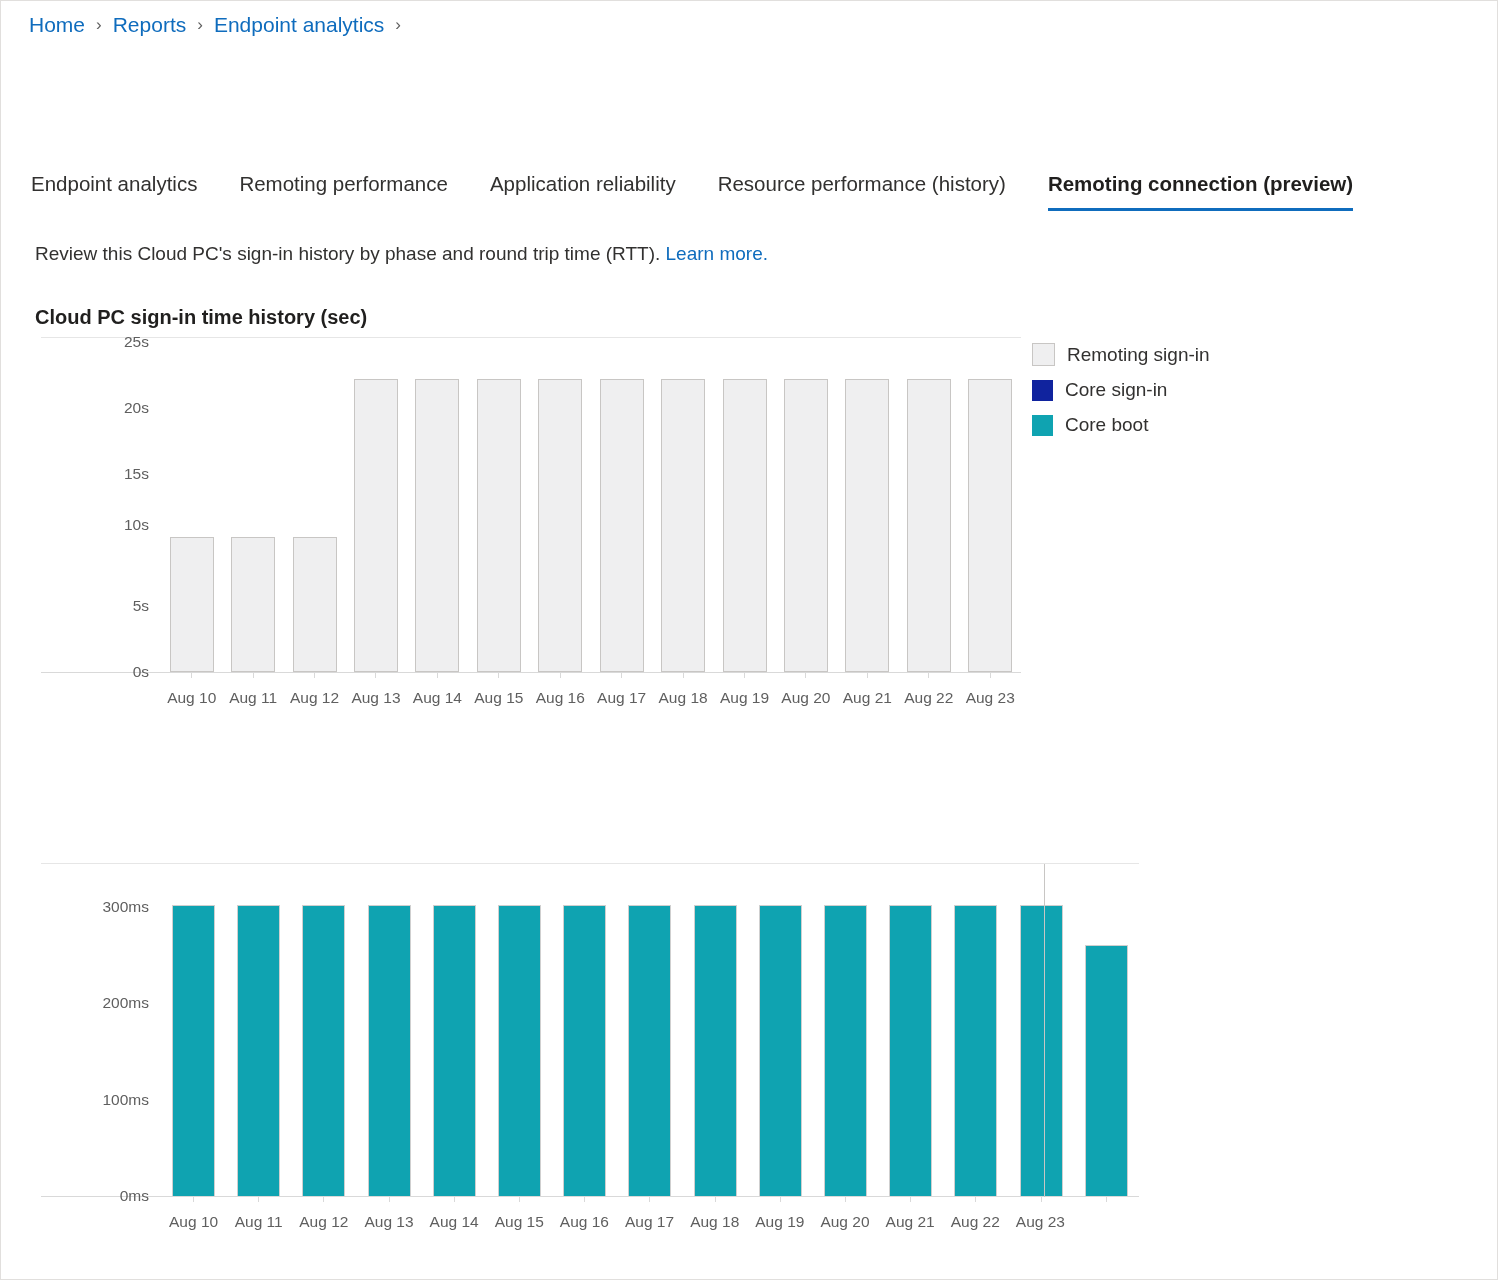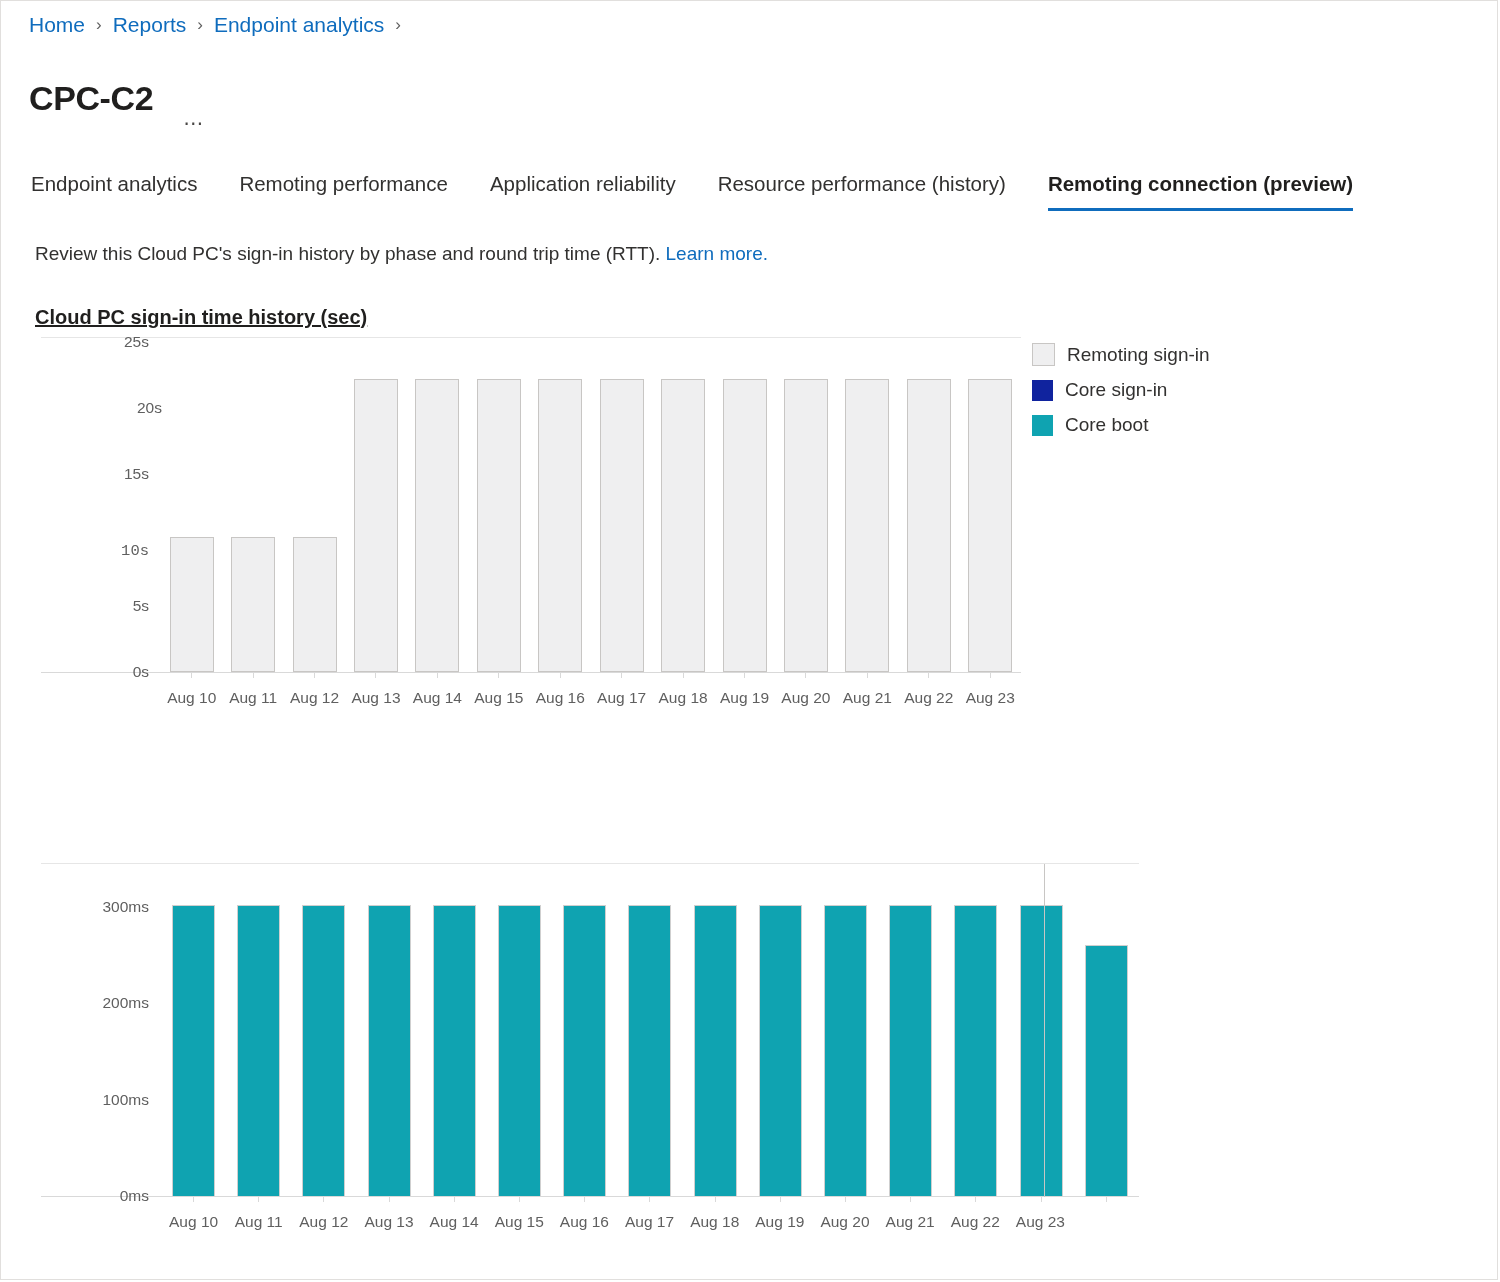--- a/index.html
+++ b/index.html
@@ -237,49 +237,45 @@
 
   <nav class="breadcrumb">
     <a class="crumb-link">Home</a>
     <span class="crumb-sep">›</span>
     <a class="crumb-link">Reports</a>
     <span class="crumb-sep">›</span>
     <a class="crumb-link">Endpoint analytics</a>
     <span class="crumb-sep">›</span>
   </nav>
 
-  <div class="page-title-row">
-    <h1 class="page-title">CPC-C2</h1>
-    <span class="title-ellipsis">⋯</span>
-  </div>
 
   <div class="tabs">
     <div class="tab">Endpoint analytics</div>
     <div class="tab">Remoting performance</div>
     <div class="tab">Application reliability</div>
     <div class="tab">Resource performance (history)</div>
     <div class="tab active">Remoting connection (preview)</div>
   </div>
 
   <div class="description">
     <span>Review this Cloud PC's sign-in history by phase and round trip time (RTT).</span>
     <a class="learn">Learn more.</a>
   </div>
 
-  <div class="chart-title" style="left:34px; top:302px;text-decoration:underline;">Cloud PC sign-in time history (sec)</div>
+  <div class="chart-title" style="left:34px; top:302px;">Cloud PC sign-in time history (sec)</div>
 
   <div class="chart-block" id="chart1" style="left:40px; top:336px; width:980px; height:390px;">
     <div class="plot-top-rule" style="width:980px;"></div>
     <div class="axis-line" style="left:0px; top:335px; width:980px;"></div>
     <div id="c1-ylabels">
         <div class="ylabel" style="left: 0px; width: 108px; top: 327px;">0s</div>
         <div class="ylabel" style="left: 0px; width: 108px; top: 261px;">5s</div>
-        <div class="ylabel" style="left: 0px; width: 108px; top: 206px; font-family: Liberation Mono, monospace;">10s</div>
+        <div class="ylabel" style="left: 0px; width: 108px; top: 180px;">10s</div>
         <div class="ylabel" style="left: 0px; width: 108px; top: 129px;">15s</div>
-        <div class="ylabel" style="left: 13px; width: 108px; top: 63px;">20s</div>
+        <div class="ylabel" style="left: 0px; width: 108px; top: 63px;">20s</div>
         <div class="ylabel" style="left: 0px; width: 108px; top: -3px;">25s</div>
       </div>
     <div class="bars" id="c1-bars" style="left:120px; top:5px; width:860px; height:330px;">
         <div class="bar-slot" style="width: 61.4286px;">
           <div class="bar signin" title="Remoting sign-in: 10.2" style="height: 134.64px; width: 44px;"></div>
           <span class="tick"></span>
         </div>
         <div class="bar-slot" style="width: 61.4286px;">
           <div class="bar signin" title="Remoting sign-in: 10.2" style="height: 134.64px; width: 44px;"></div>
           <span class="tick"></span>

